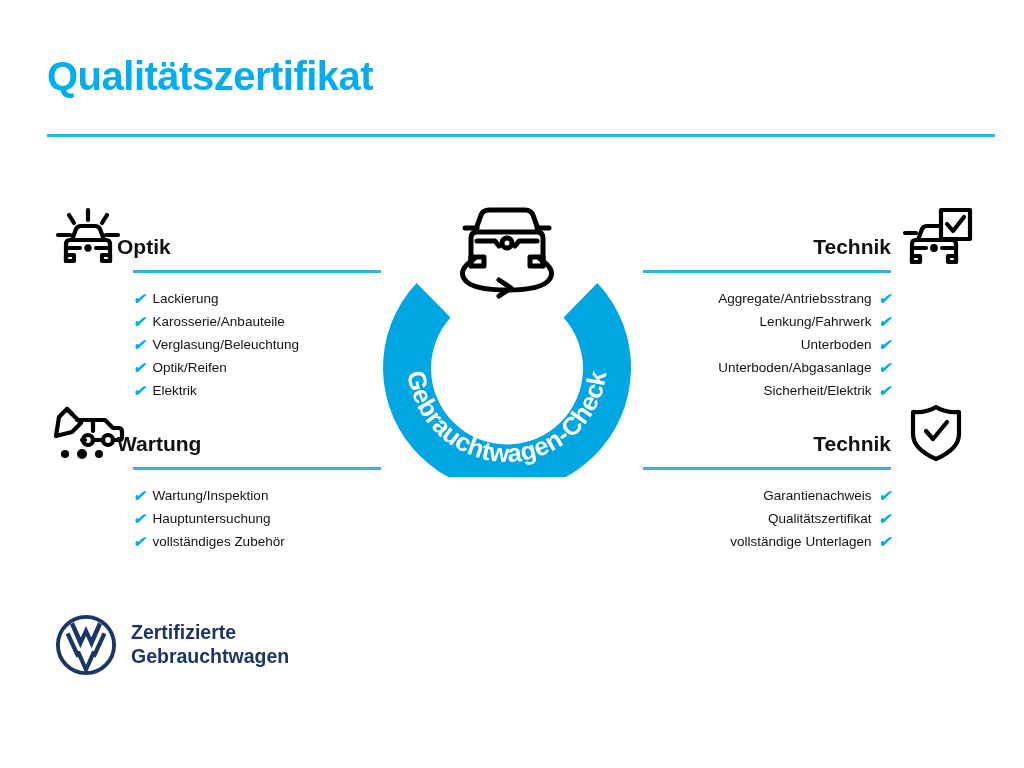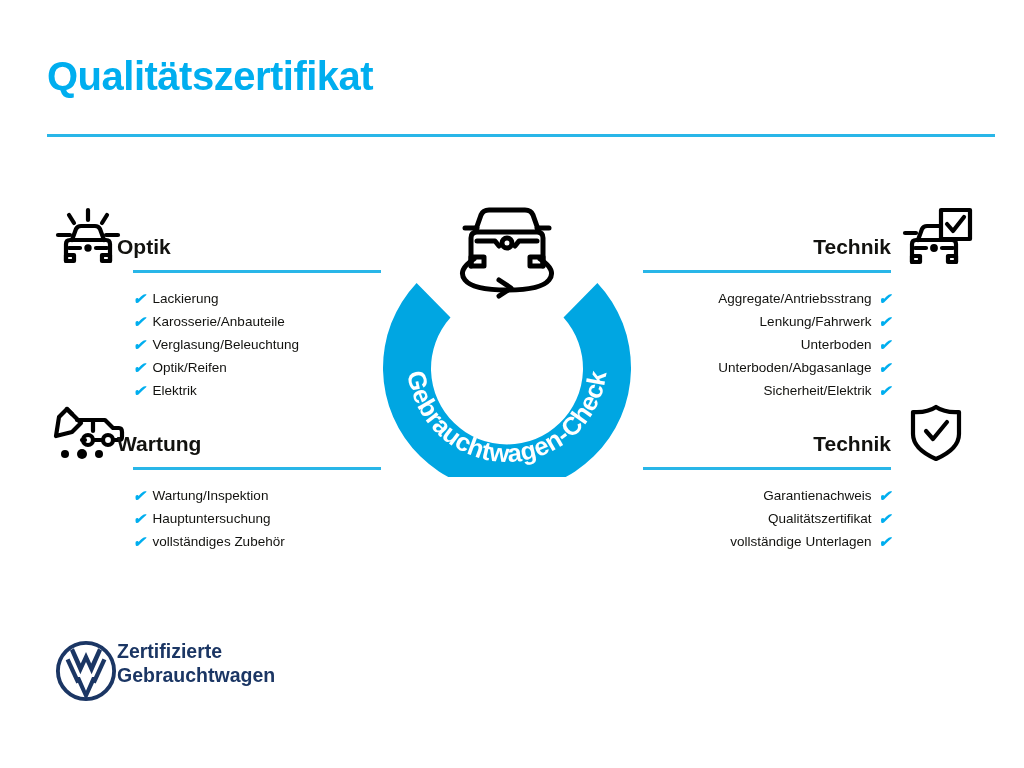--- a/index.html
+++ b/index.html
@@ -142,22 +142,24 @@
     font-size: 49px;
     font-weight: bold;
     color: #12120f;
     letter-spacing: -1px;
   }
 
   
   #footer-logo {
     position: absolute;
     left: 55px;
-    top: 640px;
+    top: 614px;
     display: flex;
+    align-items: center;
+    gap: 14px;
   }
   .vw-mark { width: 62px; height: 62px; flex: none; }
   .vw-text {
     font-size: 19.5px;
     font-weight: bold;
     color: #1B3664;
     line-height: 1.22;
     white-space: nowrap;
   }
 </style>

